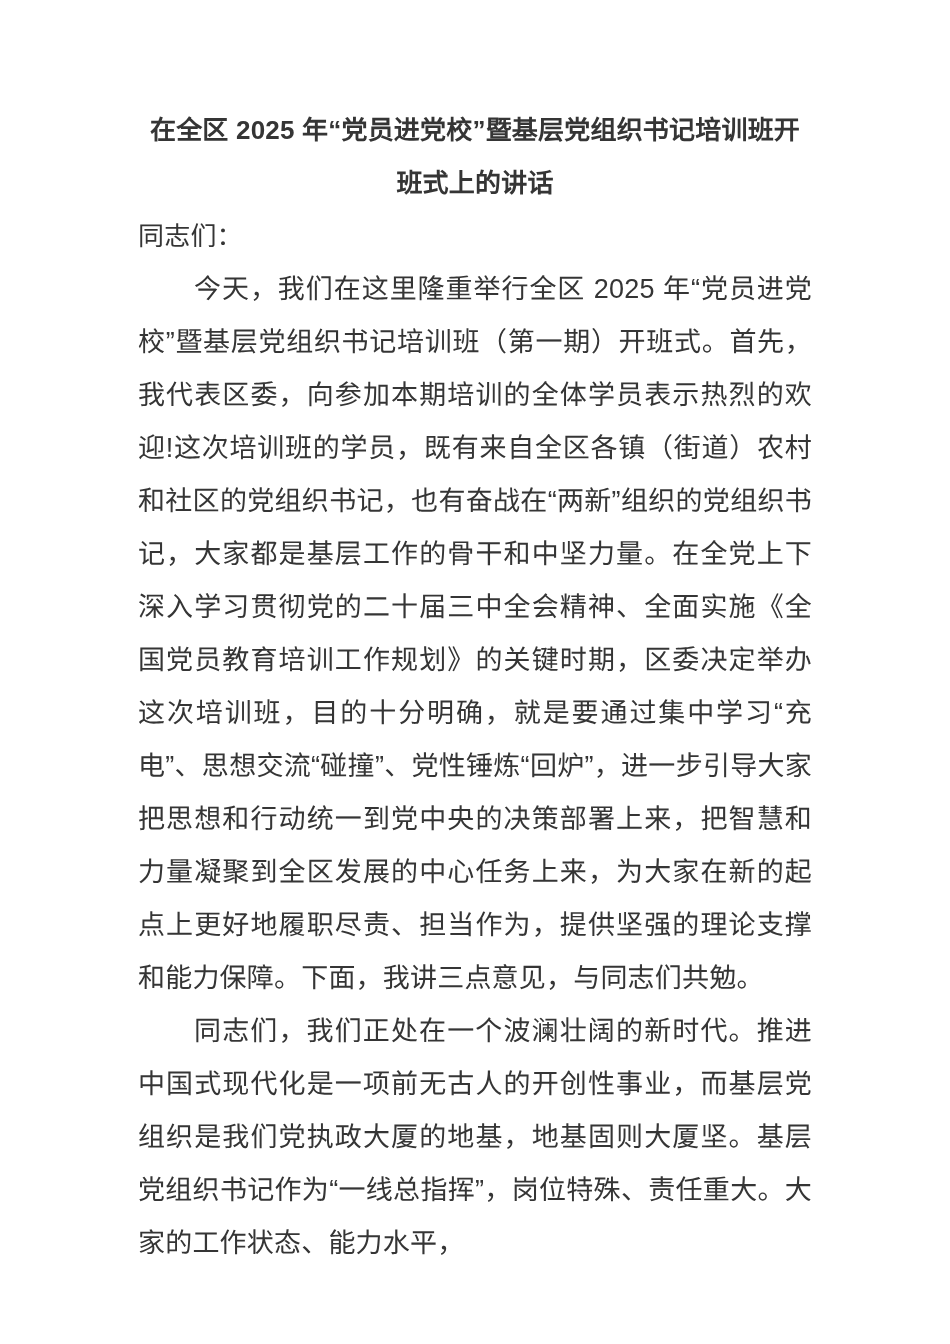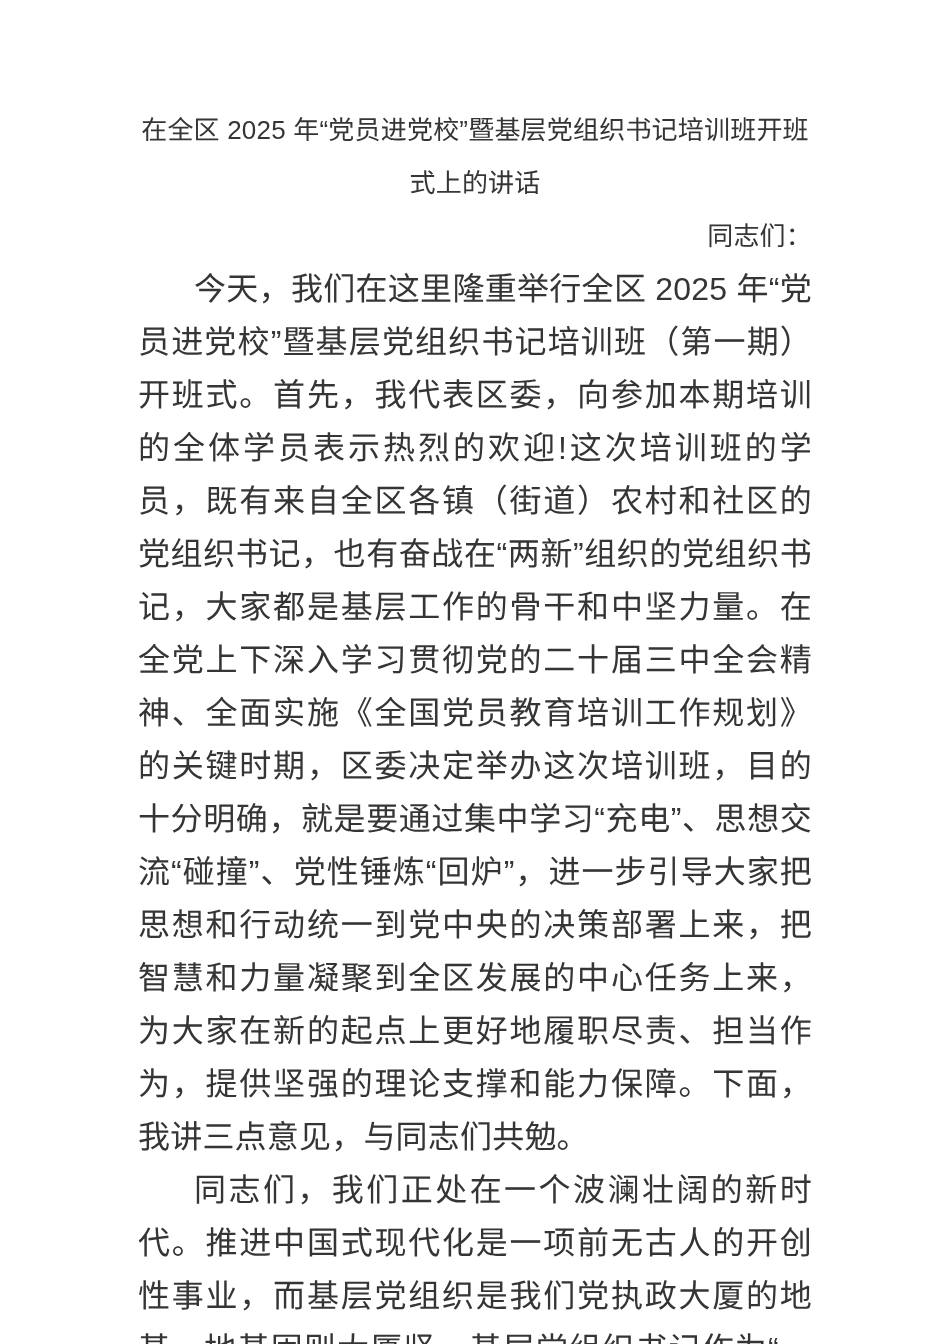--- a/index.html
+++ b/index.html
@@ -25,34 +25,34 @@
     padding: 104px 138px 0 138px;
     overflow: hidden;
   }
 
   .doc-title {
     font-size: 26px;
     line-height: 53px;
     text-align: center;
     letter-spacing: 0.2px;
     margin: 0 0 0 0;
-    font-weight: normal;
+    font-weight: bold;
     color: #353535;
   }
 
   .salutation {
     font-size: 26px;
     line-height: 53px;
     margin: 0;
-    text-align: right;
+    text-align: left;
     letter-spacing: 0.2px;
   }
 
   .body-para {
-    font-size: 32px;
+    font-size: 27px;
     line-height: 53px;
     margin: 0;
     text-align: justify;
     text-justify: inter-character;
     text-align-last: left;
     text-indent: 56px;
     letter-spacing: 0.2px;
   }
 
   .section-heading {

